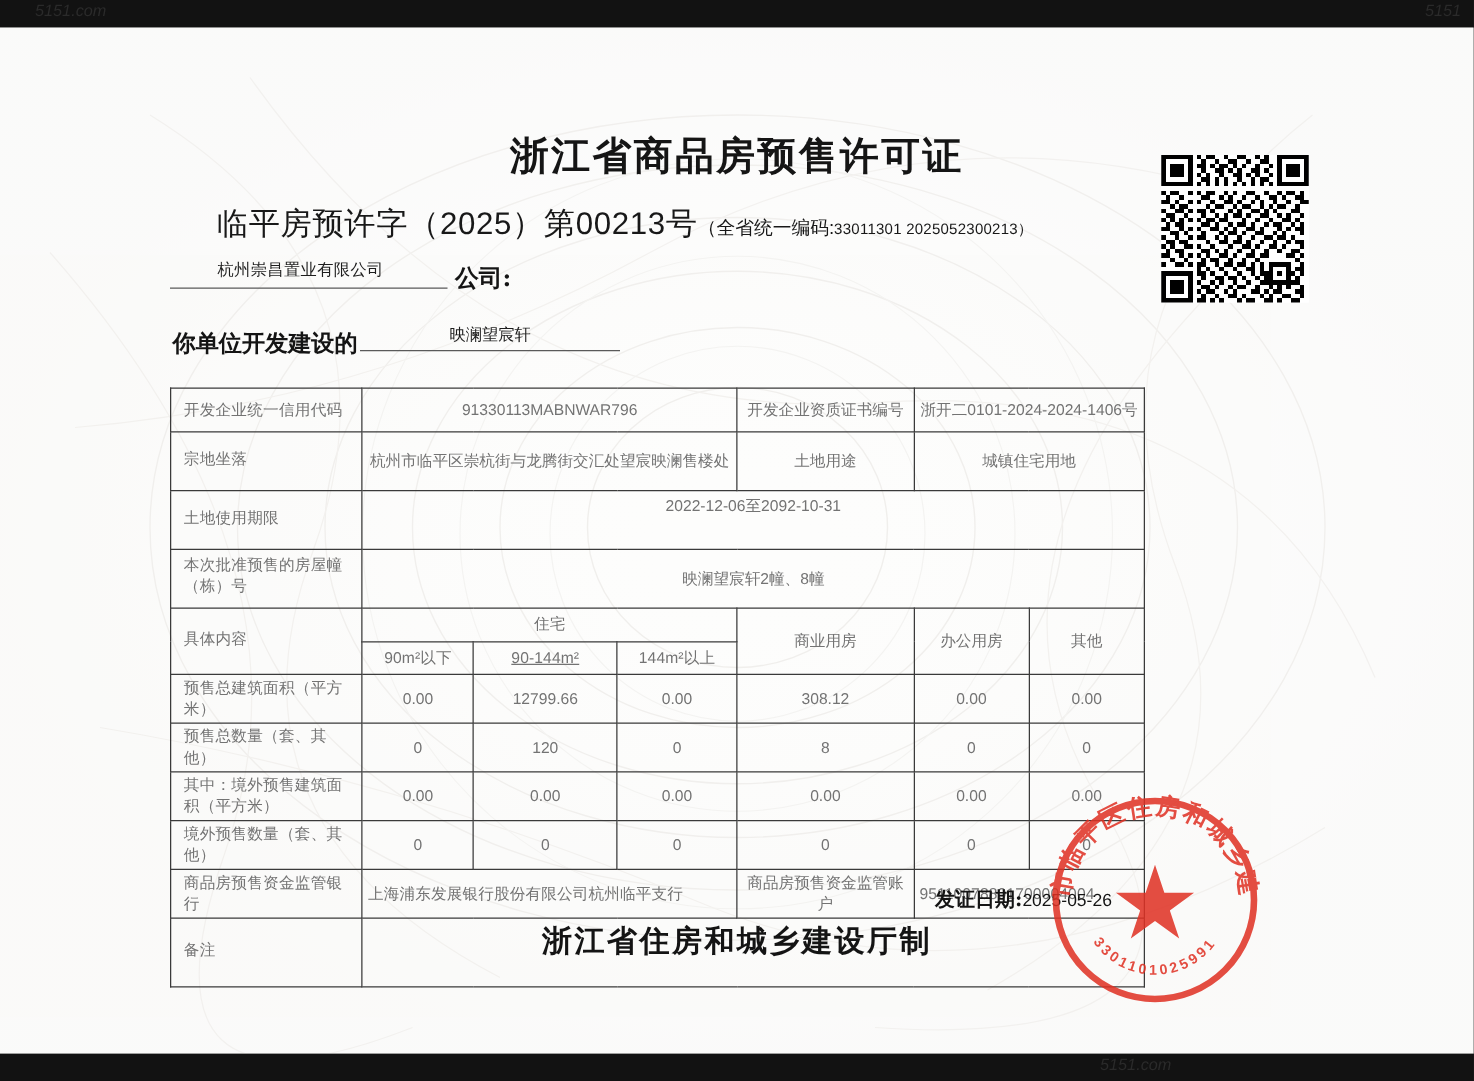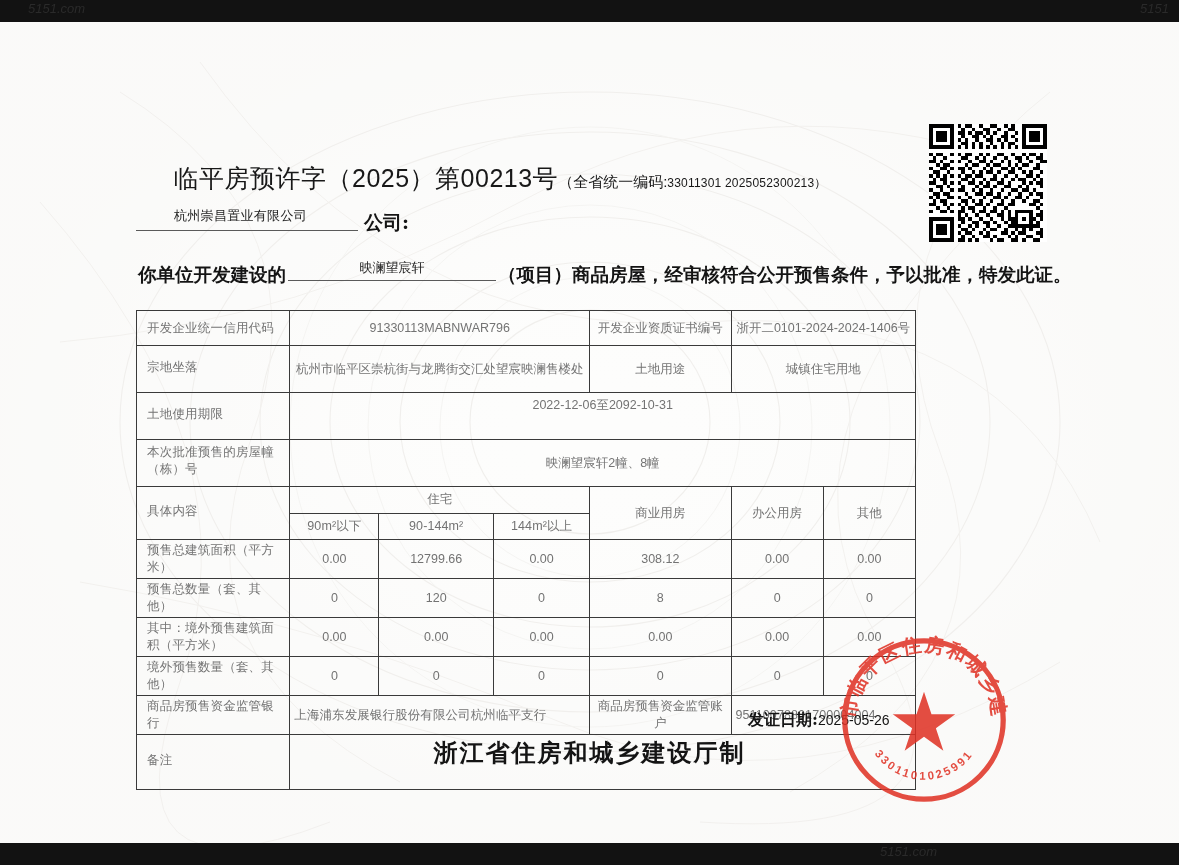--- a/index.html
+++ b/index.html
@@ -292,20 +292,21 @@
     <g stroke="#ecebe8" fill="none" stroke-width="0.9">
       <circle cx="590" cy="405" r="300"></circle>
       <circle cx="590" cy="405" r="222"></circle>
       <circle cx="590" cy="405" r="150"></circle>
     </g>
     <rect width="1179" height="821" fill="url(#gz)" opacity="0.25"></rect>
   </svg>
 
   <div class="sheet">
 
+    <div class="doc-title">浙江省商品房预售许可证</div>
 
     <div class="qr">
       <svg width="118" height="118" viewBox="0 0 33 33" shape-rendering="crispEdges">
         <rect width="33" height="33" fill="#ffffff"></rect>
         <g fill="#000000">
 
           <path d="M0 0h7v7h-7z"></path>
             <path d="M1 1h5v5h-5z" fill="#fff"></path>
             <path d="M2 2h3v3h-3z"></path>
           <path d="M26 0h7v7h-7z"></path>
@@ -361,21 +362,21 @@
       <span class="main">临平房预许字（2025）第00213号</span><span class="uni-label">（全省统一编码:</span><span class="uni-code">33011301 2025052300213）</span>
     </div>
 
     <div class="company-row">
       <span class="company-name">杭州崇昌置业有限公司</span>
       <span class="company-rule"></span>
       <span class="company-suffix">公司:</span>
     </div>
 
     <div class="statement">
-      <span class="seg">你单位开发建设的</span><span class="project-slot"><span class="pname">映澜望宸轩</span></span><span class="seg">（项目）商品房屋，经审核符合公开预售条件，予以批准，特发此证。</span>
+      <span class="seg">你单位开发建设的</span><span class="project-slot"><span class="pname">映澜望宸轩</span></span>
     </div>
 
     <table class="grid">
       <tbody>
         <tr>
           <td class="lbl h36">开发企业统一信用代码</td>
           <td class="c h36 big" colspan="3">91330113MABNWAR796</td>
           <td class="c h36" style="width:195px;">开发企业资质证书编号</td>
           <td class="c h36 big" colspan="2">浙开二0101-2024-2024-1406号</td>
         </tr>
@@ -395,21 +396,21 @@
         </tr>
         <tr>
           <td class="lbl lbl-v" rowspan="2" style="height:44px;">具体内容</td>
           <td class="c h22" colspan="3">住宅</td>
           <td class="c h22" rowspan="2" style="width:105px;">商业用房</td>
           <td class="c h22" rowspan="2" style="width:95px;">办公用房</td>
           <td class="c h22" rowspan="2" style="width:95px;margin-left:45px;">其他</td>
         </tr>
         <tr>
           <td class="c h22 tiny" style="width:113px;">90m²以下</td>
-          <td class="c h22 tiny" style="width:140px;">90-144m²</td>
+          <td class="c h22 tiny" style="width:140px;text-decoration:underline;">90-144m²</td>
           <td class="c h22 tiny" style="width:120px;">144m²以上</td>
         </tr>
 
         <tr>
           <td class="lbl h22">预售总建筑面积（平方米）</td>
           <td class="c h22 num">0.00</td>
           <td class="c h22 num">12799.66</td>
           <td class="c h22 num">0.00</td>
           <td class="c h22 num">308.12</td>
           <td class="c h22 num">0.00</td>

